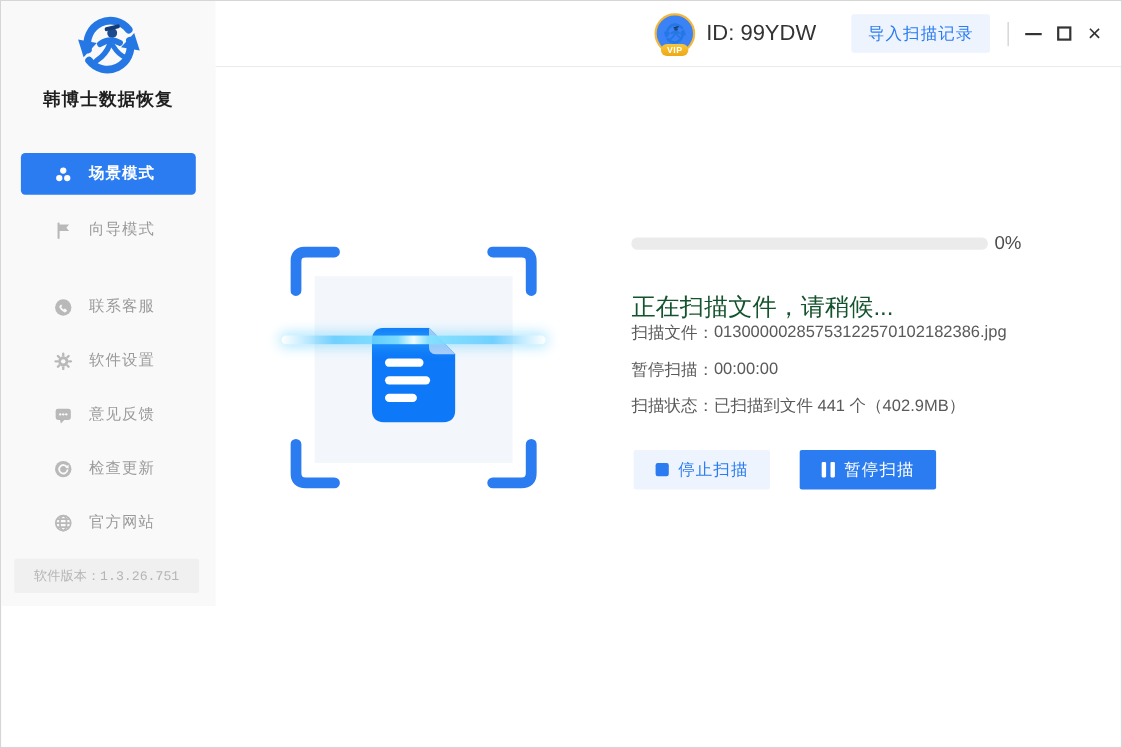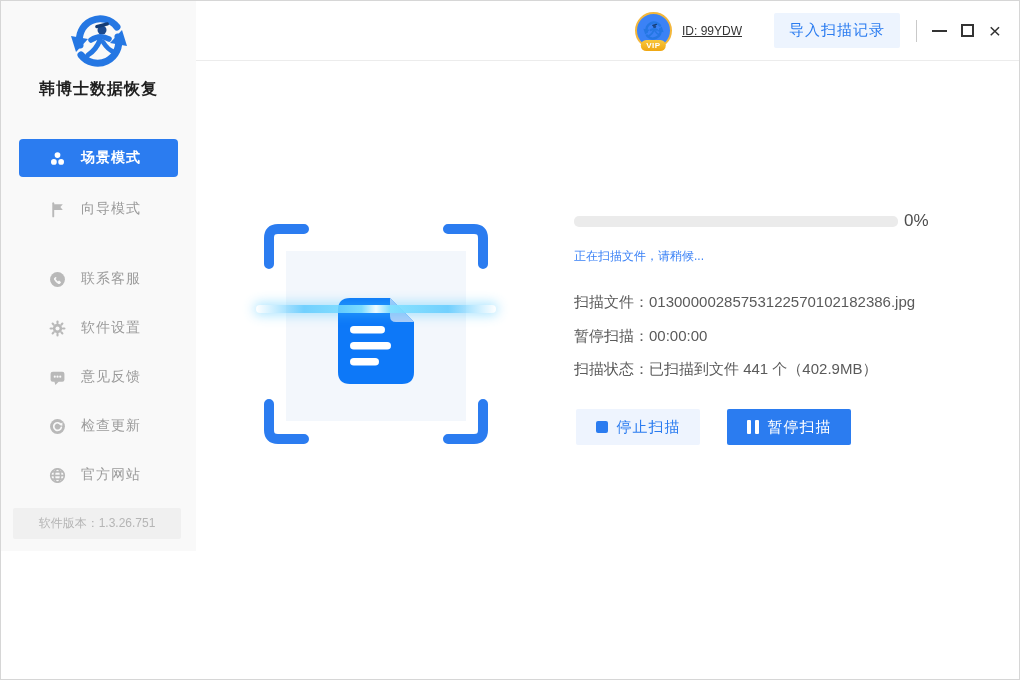--- a/index.html
+++ b/index.html
@@ -4,21 +4,21 @@
 <style>
   * { margin:0; padding:0; box-sizing:border-box; }
   html,body { background:#dfe3e8; }
   .app {
     position:relative; width:1020px; height:680px; background:#fff;
     font-family:"Liberation Sans", sans-serif; overflow:hidden;
     border:1px solid #d6d6d6;
   }
 
   
-  .sidebar { position:absolute; left:0; top:0; width:195px; height:550px; background:#f9f9f9; }
+  .sidebar { position:absolute; left:0; top:0; width:195px; height:550px; background:#f9f9f9;font-family:Liberation Mono, monospace; }
   .logo-wrap { position:absolute; left:0; top:8px; width:195px; text-align:center; }
   .brand { margin-top:2px; font-size:16px; font-weight:bold; color:#1f1f1f; letter-spacing:1px; }
 
   .nav-item {
     position:absolute; left:18px; width:159px; height:38px;
     display:flex; align-items:center; color:#9b9b9b; font-size:14px; cursor:pointer;
   }
   .nav-item .nicon { width:17px; height:17px; margin-left:30px; display:flex; }
   .nav-item .nlabel { margin-left:15px; letter-spacing:1px; }
   .nav-item.active { background:#2b7cf0; border-radius:4px; color:#fff; font-weight:bold; }
@@ -33,21 +33,21 @@
   .topbar {
     position:absolute; left:195px; top:0; width:825px; height:60px; background:#fff;
     border-bottom:1px solid #ececec; display:flex; align-items:center;
   }
   .topbar-right { margin-left:auto; display:flex; align-items:center; padding-right:12px; }
   .avatar { position:relative; width:37px; height:37px; border-radius:50%;
     border:2px solid #f3b73c; background:#3b82f6; display:flex; align-items:center; justify-content:center; cursor:pointer; }
   .vip-pill { position:absolute; left:50%; transform:translateX(-50%); bottom:-4px;
     background:linear-gradient(#f8c73c,#efa713); color:#fff; font-size:8px; font-weight:bold;
     padding:1px 5px; border-radius:7px; line-height:9px; letter-spacing:.5px; }
-  .uid { font-size:12px; color:#333; margin-left:10px;text-decoration:underline; }
+  .uid { font-size:20px; color:#333; margin-left:10px; }
   .import-btn { margin-left:32px; background:#edf4fe; color:#2b7cf0; font-size:15px;
     padding:8px 15px; border-radius:2px; border:none; cursor:pointer; letter-spacing:1px;
     font-family:"Liberation Sans", sans-serif; }
   .tb-divider { width:1px; height:22px; background:#c9c9c9; margin:0 8px 0 16px; }
   .winbtn { width:28px; height:32px; display:flex; align-items:center; justify-content:center; cursor:pointer; }
   .min-bar { width:15px; height:2px; background:#333; }
   .max-box { width:13px; height:13px; border:2px solid #333; }
   .close-x { font-size:21px; color:#333; line-height:1; font-weight:normal; }
 
   
@@ -60,21 +60,21 @@
       rgba(130,225,255,.95) 44%, #eefcff 50%, rgba(130,225,255,.95) 56%,
       rgba(70,195,255,.75) 80%, rgba(0,195,255,0) 100%);
     box-shadow:0 0 12px 2px rgba(64,196,255,.45);
   }
 
   
   .progress-track { position:absolute; left:573px; top:215px; width:324px; height:11px;
     background:#ebebeb; border-radius:5px; overflow:hidden; }
   .progress-fill { width:0; height:100%; background:#2b7cf0; border-radius:5px; }
   .progress-text { position:absolute; left:903px; top:210px; font-size:17px; color:#4d4d4d; }
-  .status-title { position:absolute; left:573px; top:247px; font-size:12px; color:#3b82f6; }
+  .status-title { position:absolute; left:573px; top:263px; font-size:22px; color:#14532d; }
   .detail-row { position:absolute; left:573px; font-size:15px; color:#5a5a5a; display:flex; }
   .detail-row.r0 { top:292px; } .detail-row.r1 { top:326px; } .detail-row.r2 { top:359px; }
 
   .btn { position:absolute; top:408px; width:124px; height:36px; border:none; border-radius:2px;
     display:flex; align-items:center; justify-content:center; gap:9px; font-size:15px;
     cursor:pointer; letter-spacing:1px; font-family:"Liberation Sans", sans-serif; }
   .btn-stop { left:575px; background:#eef4fe; color:#2b7cf0; }
   .stop-square { width:12px; height:12px; background:#2b7cf0; border-radius:2px; }
   .btn-pause { left:726px; background:#2b7cf0; color:#fff; }
   .pause-bars { display:flex; gap:4px; }

